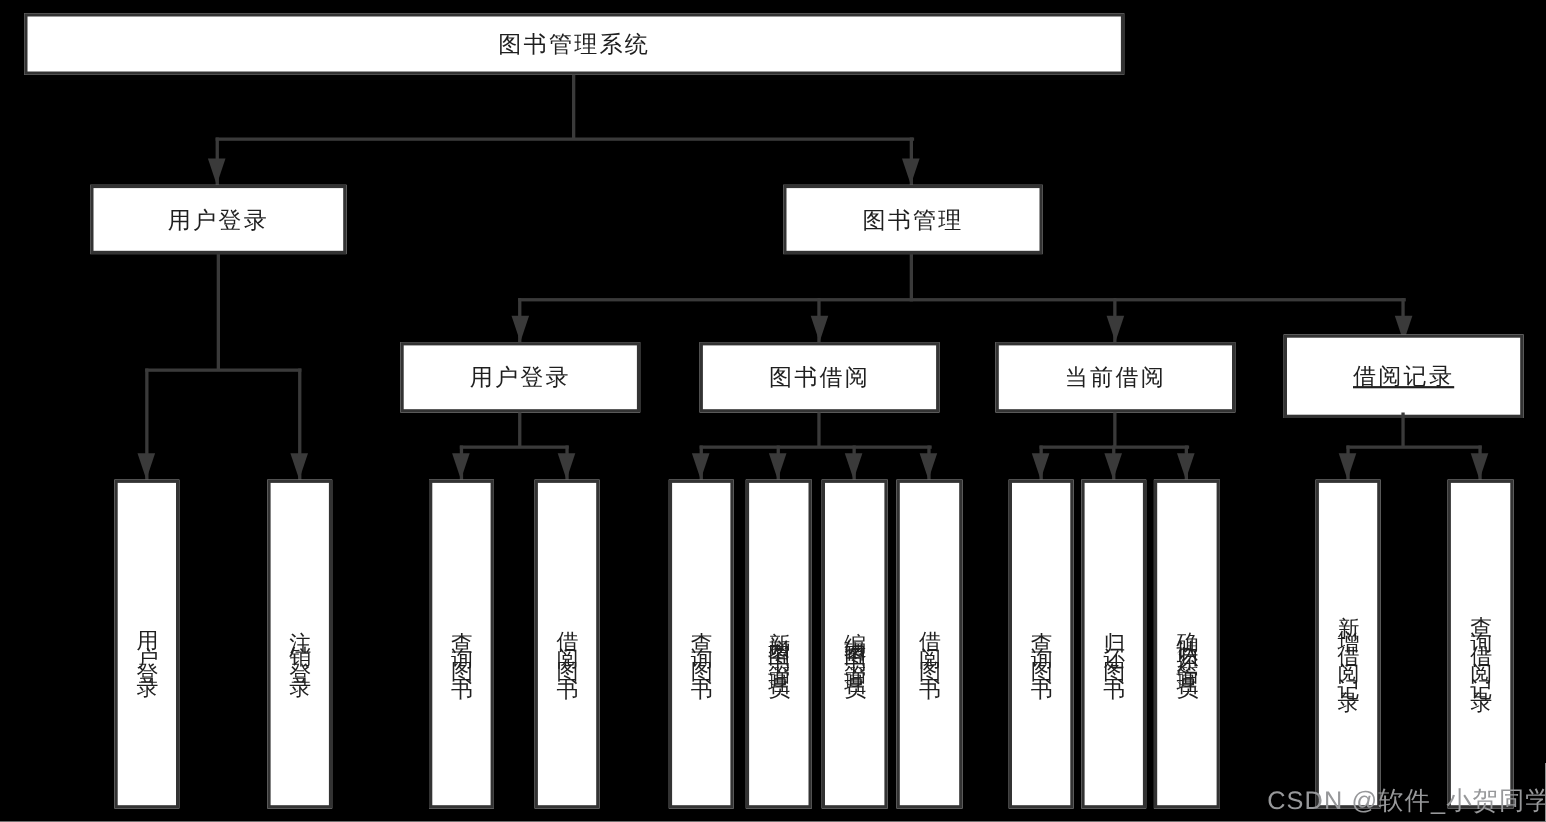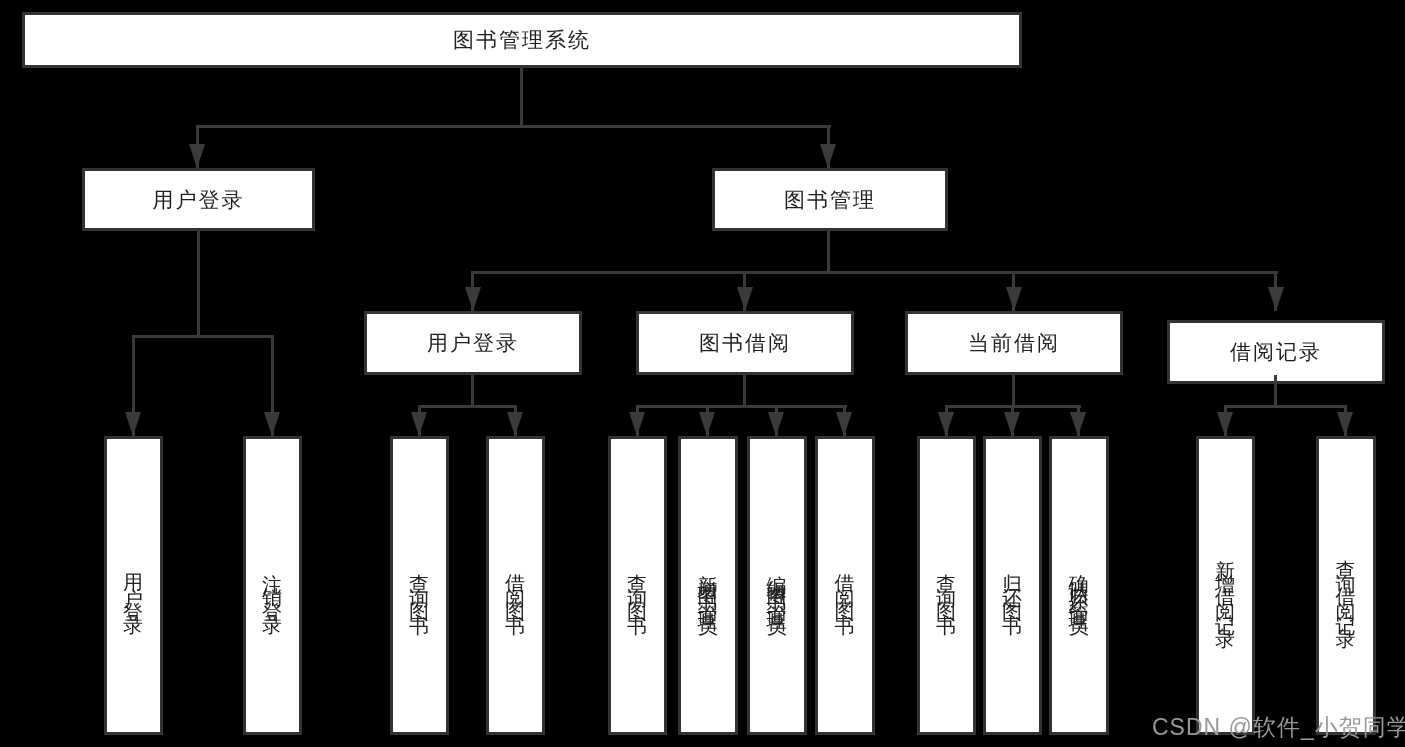--- a/index.html
+++ b/index.html
@@ -72,21 +72,21 @@
 
   <div class="box" style="left:364px;top:311px;width:218px;height:64px;">
     <span class="hlabel">用户登录</span>
   </div>
   <div class="box" style="left:636px;top:311px;width:218px;height:64px;">
     <span class="hlabel">图书借阅</span>
   </div>
   <div class="box" style="left:905px;top:311px;width:218px;height:64px;">
     <span class="hlabel">当前借阅</span>
   </div>
-  <div class="box" style="left:1167px;top:320px;width:218px;height:64px;">
+  <div class="box" style="left:1167px;top:304px;width:218px;height:76px;text-decoration:underline;">
     <span class="hlabel">借阅记录</span>
   </div>
 
   <div class="stem" style="left:471px;top:375px;height:32px;"></div>
   <div class="stem" style="left:743px;top:375px;height:32px;"></div>
   <div class="stem" style="left:1012px;top:375px;height:32px;"></div>
   <div class="stem" style="left:1274px;top:375px;height:32px;"></div>
 
   <div class="bar" style="left:418px;top:405px;width:99px;"></div>
   <div class="bar" style="left:636px;top:405px;width:211px;"></div>

